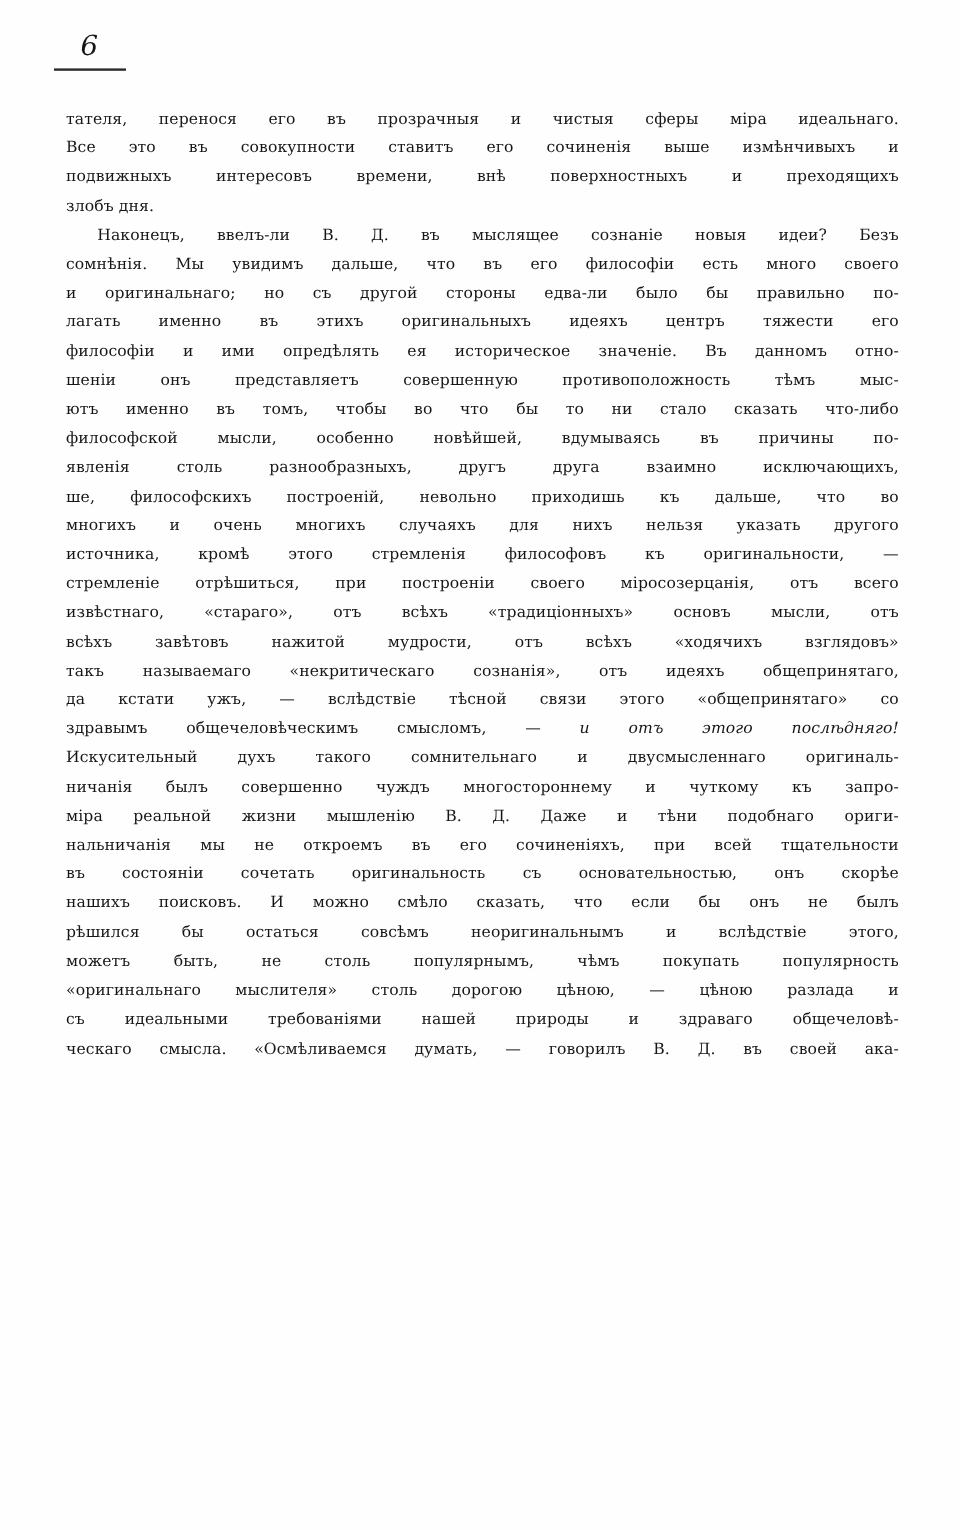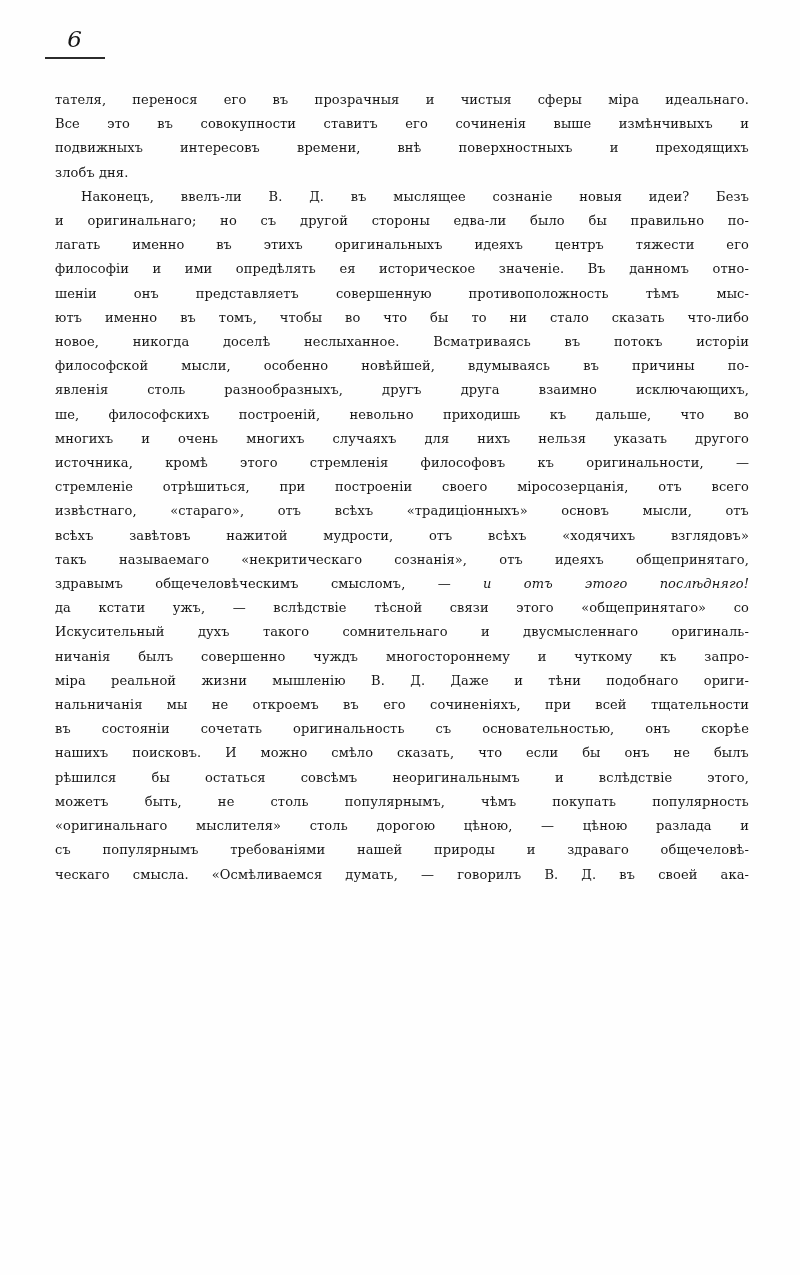--- a/index.html
+++ b/index.html
@@ -55,43 +55,43 @@
   </div>
   <div class="text-block">
       <div class="paragraph">
         <div class="line"><span>тателя, перенося его въ прозрачныя и чистыя сферы міра идеальнаго.</span></div>
         <div class="line"><span>Все это въ совокупности ставитъ его сочиненія выше измѣнчивыхъ и</span></div>
         <div class="line"><span>подвижныхъ интересовъ времени, внѣ поверхностныхъ и преходящихъ</span></div>
         <div class="line no-just"><span>злобъ дня.</span></div>
       </div>
       <div class="paragraph">
         <div class="line indent"><span>Наконецъ, ввелъ-ли В. Д. въ мыслящее сознаніе новыя идеи? Безъ</span></div>
+        <div class="line"><span>сомнѣнія. Мы увидимъ дальше, что въ его философіи есть много своего</span></div>
         <div class="line"><span>и оригинальнаго; но съ другой стороны едва-ли было бы правильно по-</span></div>
         <div class="line"><span>лагать именно въ этихъ оригинальныхъ идеяхъ центръ тяжести его</span></div>
         <div class="line"><span>философіи и ими опредѣлять ея историческое значеніе. Въ данномъ отно-</span></div>
         <div class="line"><span>шеніи онъ представляетъ совершенную противоположность тѣмъ мыс-</span></div>
         <div class="line"><span>ютъ именно въ томъ, чтобы во что бы то ни стало сказать что-либо</span></div>
-        <div class="line"><span>новое, никогда доселѣ неслыханное. Всматриваясь въ потокъ исторіи</span></div>
         <div class="line"><span>философской мысли, особенно новѣйшей, вдумываясь въ причины по-</span></div>
         <div class="line"><span>явленія столь разнообразныхъ, другъ друга взаимно исключающихъ,</span></div>
         <div class="line"><span>ше, философскихъ построеній, невольно приходишь къ дальше, что во</span></div>
         <div class="line"><span>многихъ и очень многихъ случаяхъ для нихъ нельзя указать другого</span></div>
         <div class="line"><span>источника, кромѣ этого стремленія философовъ къ оригинальности, —</span></div>
         <div class="line"><span>стремленіе отрѣшиться, при построеніи своего міросозерцанія, отъ всего</span></div>
         <div class="line"><span>извѣстнаго, «стараго», отъ всѣхъ «традиціонныхъ» основъ мысли, отъ</span></div>
         <div class="line"><span>всѣхъ завѣтовъ нажитой мудрости, отъ всѣхъ «ходячихъ взглядовъ»</span></div>
         <div class="line"><span>такъ называемаго «некритическаго сознанія», отъ идеяхъ общепринятаго,</span></div>
+        <div class="line"><span>да кстати ужъ, — вслѣдствіе тѣсной связи этого «общепринятаго» со</span></div>
         <div class="line"><span>здравымъ общечеловѣческимъ смысломъ, — </span><span class="it">и отъ этого послѣдняго!</span></div>
-        <div class="line"><span>да кстати ужъ, — вслѣдствіе тѣсной связи этого «общепринятаго» со</span></div>
         <div class="line"><span>Искусительный духъ такого сомнительнаго и двусмысленнаго оригиналь-</span></div>
         <div class="line"><span>ничанія былъ совершенно чуждъ многостороннему и чуткому къ запро-</span></div>
         <div class="line"><span>міра реальной жизни мышленію В. Д. Даже и тѣни подобнаго ориги-</span></div>
         <div class="line"><span>нальничанія мы не откроемъ въ его сочиненіяхъ, при всей тщательности</span></div>
         <div class="line"><span>въ состояніи сочетать оригинальность съ основательностью, онъ скорѣе</span></div>
         <div class="line"><span>нашихъ поисковъ. И можно смѣло сказать, что если бы онъ не былъ</span></div>
         <div class="line"><span>рѣшился бы остаться совсѣмъ неоригинальнымъ и вслѣдствіе этого,</span></div>
         <div class="line"><span>можетъ быть, не столь популярнымъ, чѣмъ покупать популярность</span></div>
         <div class="line"><span>«оригинальнаго мыслителя» столь дорогою цѣною, — цѣною разлада и</span></div>
-        <div class="line"><span>съ популярнымъ требованіями нашей природы и здраваго общечеловѣ-</span></div>
+        <div class="line"><span>съ идеальными требованіями нашей природы и здраваго общечеловѣ-</span></div>
         <div class="line"><span>ческаго смысла. «Осмѣливаемся думать, — говорилъ В. Д. въ своей ака-</span></div>
       </div>
     </div>
 </div>
 
 </body></html>

